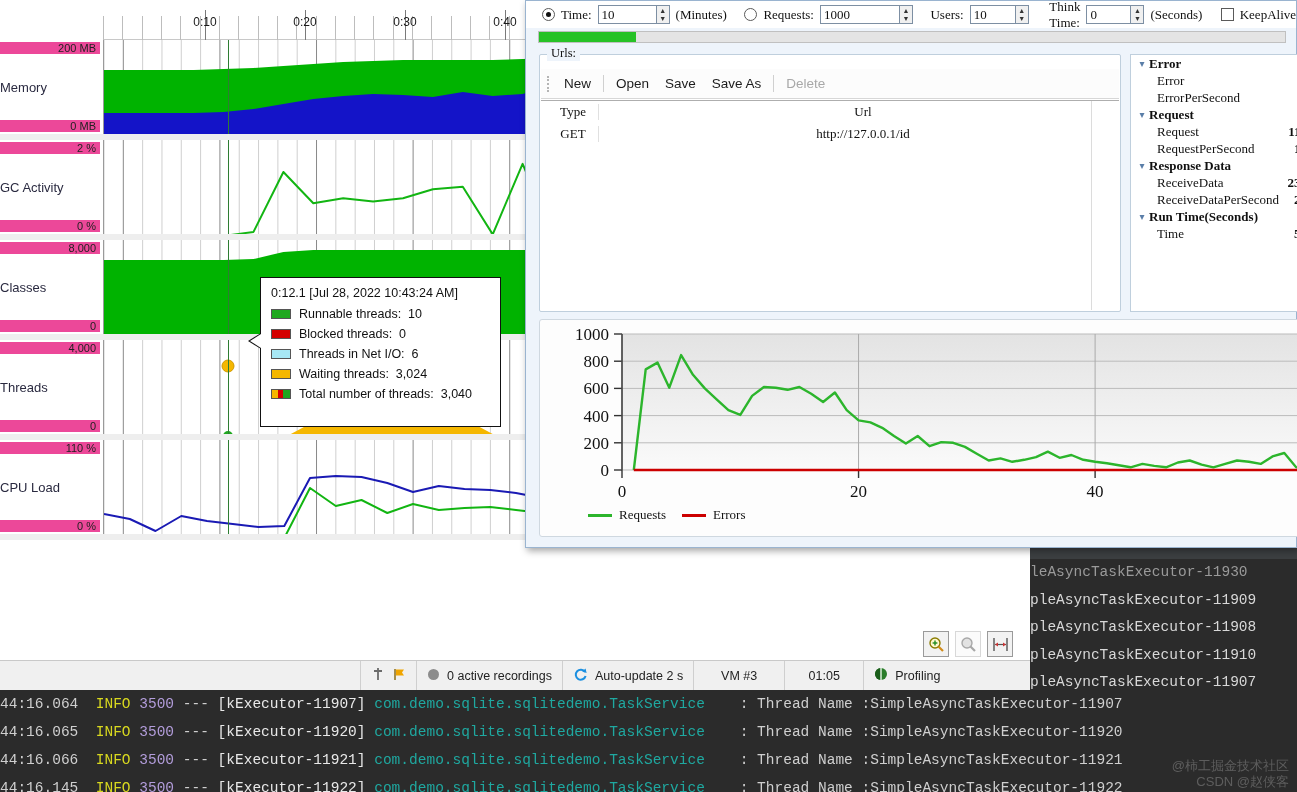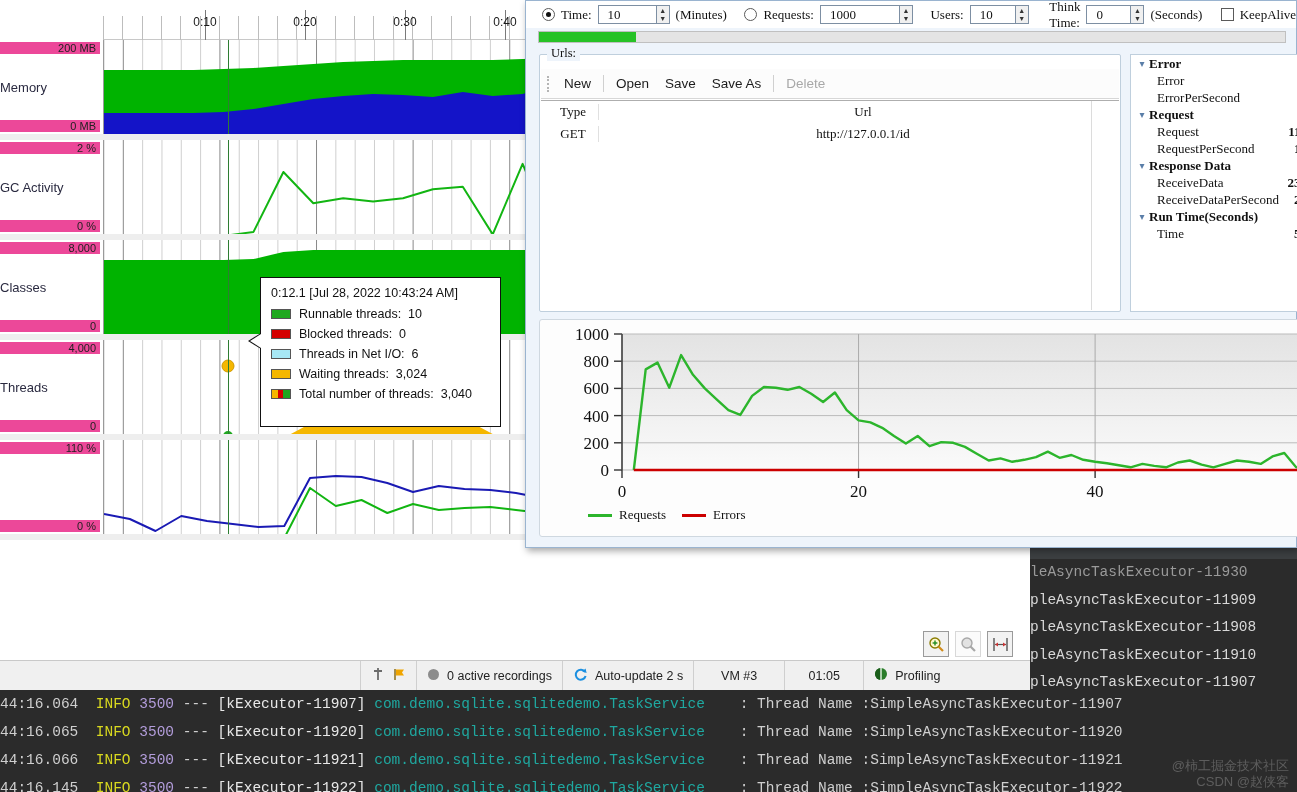--- a/index.html
+++ b/index.html
@@ -152,21 +152,21 @@
   .radio {
     width: 13px; height: 13px; border-radius: 50%; border: 1px solid #5a5a5a;
     background: #fff; position: relative; flex: 0 0 auto;
   }
   .radio.sel::after {
     content: ""; position: absolute; left: 3px; top: 3px; width: 5px; height: 5px;
     border-radius: 50%; background: #111;
   }
   .spin { display: flex; align-items: stretch; height: 19px; flex: 0 0 auto; }
   .spin input {
-    border: 1px solid #7d8fa3; border-right: none; height: 19px; padding: 0 9px;
+    border: 1px solid #7d8fa3; border-right: none; height: 19px; padding: 0 3px;
     font-family: "Liberation Serif", serif; font-size: 13px; background: #fff; color:#111;
   }
   .spin .arrows {
     width: 14px; border: 1px solid #7d8fa3; background: #f0f0f0;
     display: flex; flex-direction: column; justify-content: space-between; align-items: center;
     font-size: 7px; line-height: 8px; color: #333; padding: 1px 0;
   }
   .chk {
     width: 13px; height: 13px; border: 1px solid #5a5a5a; background: #fff; flex: 0 0 auto;
   }
@@ -533,20 +533,21 @@
                 <line x1="908.04" y1="0" x2="908.04" y2="100" stroke="#cfcfcf" stroke-width="1"></line>
                 <polygon points="0,100 0.0,100.0 29.9,100.0 59.8,100.0 89.7,100.0 119.6,100.0 149.5,100.0 179.4,98.0 209.3,82.0 239.2,55.0 269.1,26.0 299.0,38.0 328.9,60.0 358.8,78.0 388.7,94.0 418.6,98.0 448.5,99.0 478.5,99.0 508.4,99.0 538.3,99.0 568.2,99.0 598.1,99.0 628.0,99.0 657.9,99.0 687.8,99.0 717.7,99.0 747.6,99.0 777.5,99.0 807.4,99.0 837.3,98.0 867.2,97.0 897.1,98.0 927.0,99.0 927,100" fill="#f5b700" stroke="none" stroke-width="1"></polygon>
                 <line x1="0" y1="98" x2="927" y2="98" stroke="#cc0000" stroke-width="2"></line>
                 <circle cx="124" cy="26" r="6" fill="#f5b700" stroke="#d09a00"></circle>
                 <circle cx="124" cy="96" r="5" fill="#1fa81f"></circle>
               </svg>
               <div class="cursor-line" style="left:124px"></div>
             </div>
           </div>
           <div class="lane">
+            <div class="lane-label">CPU Load</div>
             <div class="lane-axis-top">110 %</div>
             <div class="lane-axis-bot">0 %</div>
             <div class="lane-plot">
               <svg width="927" height="100" style="position:absolute;left:0;top:0">
                 <line x1="0" y1="0" x2="0" y2="100" stroke="#cfcfcf" stroke-width="1"></line>
                 <line x1="19.32" y1="0" x2="19.32" y2="100" stroke="#8a8a8a" stroke-width="1"></line>
                 <line x1="38.64" y1="0" x2="38.64" y2="100" stroke="#cfcfcf" stroke-width="1"></line>
                 <line x1="57.96" y1="0" x2="57.96" y2="100" stroke="#cfcfcf" stroke-width="1"></line>
                 <line x1="77.28" y1="0" x2="77.28" y2="100" stroke="#cfcfcf" stroke-width="1"></line>
                 <line x1="96.6" y1="0" x2="96.6" y2="100" stroke="#cfcfcf" stroke-width="1"></line>

